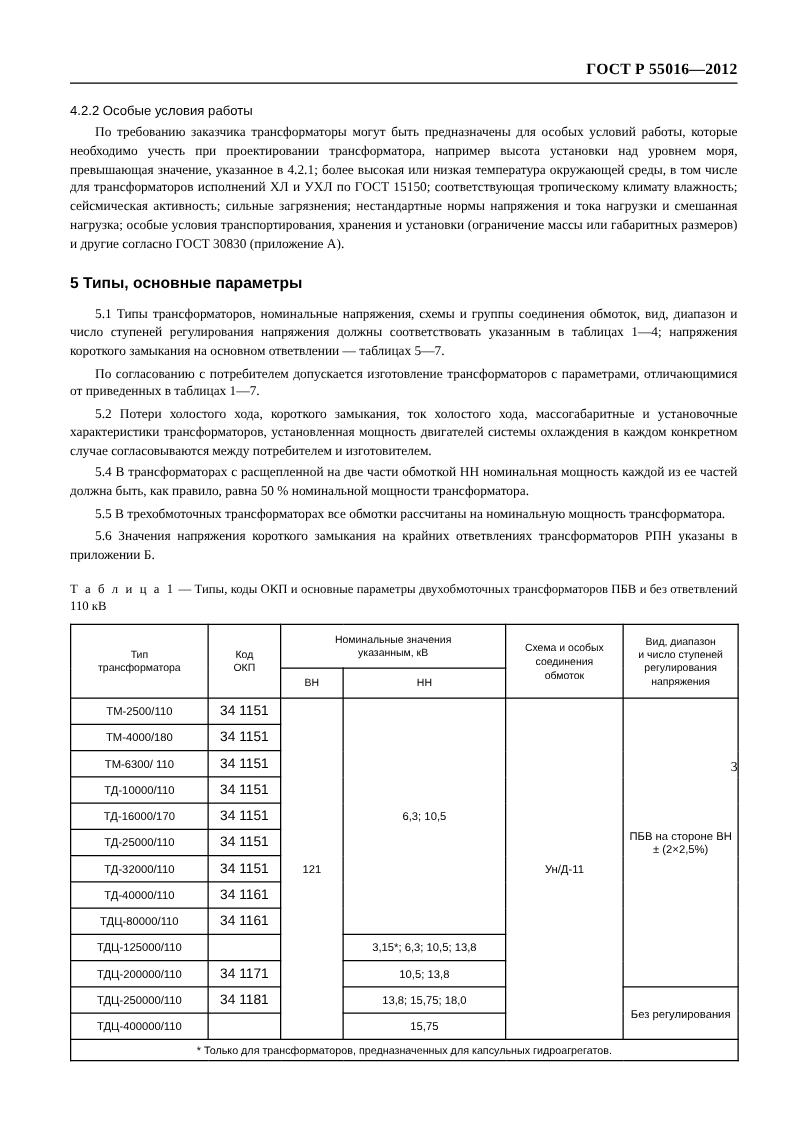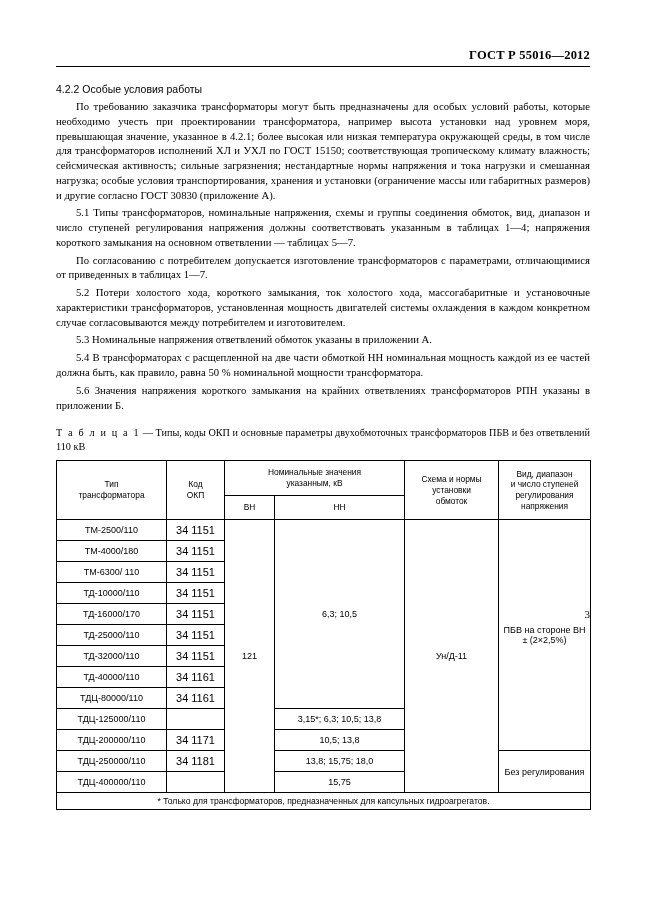--- a/index.html
+++ b/index.html
@@ -115,26 +115,27 @@
 <body>
 
 <div class="page">
 
   <div class="header">ГОСТ Р 55016—2012</div>
   <hr class="header-rule">
 
   <h2 class="sub">4.2.2 Особые условия работы</h2>
   <p class="body">По требованию заказчика трансформаторы могут быть предназначены для особых условий работы, которые необходимо учесть при проектировании трансформатора, например высота установки над уровнем моря, превышающая значение, указанное в 4.2.1; более высокая или низкая температура окружающей среды, в том числе для трансформаторов исполнений ХЛ и УХЛ по ГОСТ 15150; соответствующая тропическому климату влажность; сейсмическая активность; сильные загрязнения; нестандартные нормы напряжения и тока нагрузки и смешанная нагрузка; особые условия транспортирования, хранения и установки (ограничение массы или габаритных размеров) и другие согласно ГОСТ 30830 (приложение А).</p>
 
+  <h2 class="section">5 Типы, основные параметры</h2>
 
   <p class="body">5.1 Типы трансформаторов, номинальные напряжения, схемы и группы соединения обмоток, вид, диапазон и число ступеней регулирования напряжения должны соответствовать указанным в таблицах 1—4; напряжения короткого замыкания на основном ответвлении — таблицах 5—7.</p>
   <p class="body">По согласованию с потребителем допускается изготовление трансформаторов с параметрами, отличающимися от приведенных в таблицах 1—7.</p>
   <p class="body">5.2 Потери холостого хода, короткого замыкания, ток холостого хода, массогабаритные и установочные характеристики трансформаторов, установленная мощность двигателей системы охлаждения в каждом конкретном случае согласовываются между потребителем и изготовителем.</p>
-  <p class="body">5.3 Номинальные напряжения ответвлений обмоток указаны в приложении А.</p>
   <p class="body">5.4 В трансформаторах с расщепленной на две части обмоткой НН номинальная мощность каждой из ее частей должна быть, как правило, равна 50 % номинальной мощности трансформатора.</p>
+  <p class="body">5.5 В трехобмоточных трансформаторах все обмотки рассчитаны на номинальную мощность трансформатора.</p>
   <p class="body">5.6 Значения напряжения короткого замыкания на крайних ответвлениях трансформаторов РПН указаны в приложении Б.</p>
 
   <div class="table-caption">
     <span class="sp">Т а б л и ц а   1</span><span> — Типы, коды ОКП и основные  параметры  двухобмоточных  трансформаторов ПБВ и без ответвлений 110 кВ</span>
   </div>
 
   <table class="main">
     <colgroup>
       <col style="width:110px">
       <col style="width:58px">
@@ -151,22 +152,22 @@
         </th>
         <th rowspan="2">
           <div>Код</div>
           <div>ОКП</div>
         </th>
         <th colspan="2">
           <div>Номинальные значения</div>
           <div>указанным, кВ</div>
         </th>
         <th rowspan="2">
-          <div>Схема и нормы</div>
-          <div>установки</div>
+          <div>Схема и особых</div>
+          <div>соединения</div>
           <div>обмоток</div>
         </th>
         <th rowspan="2">
           <div>Вид, диапазон</div>
           <div>и число ступеней</div>
           <div>регулирования</div>
           <div>напряжения</div>
         </th>
       </tr>
       <tr>

